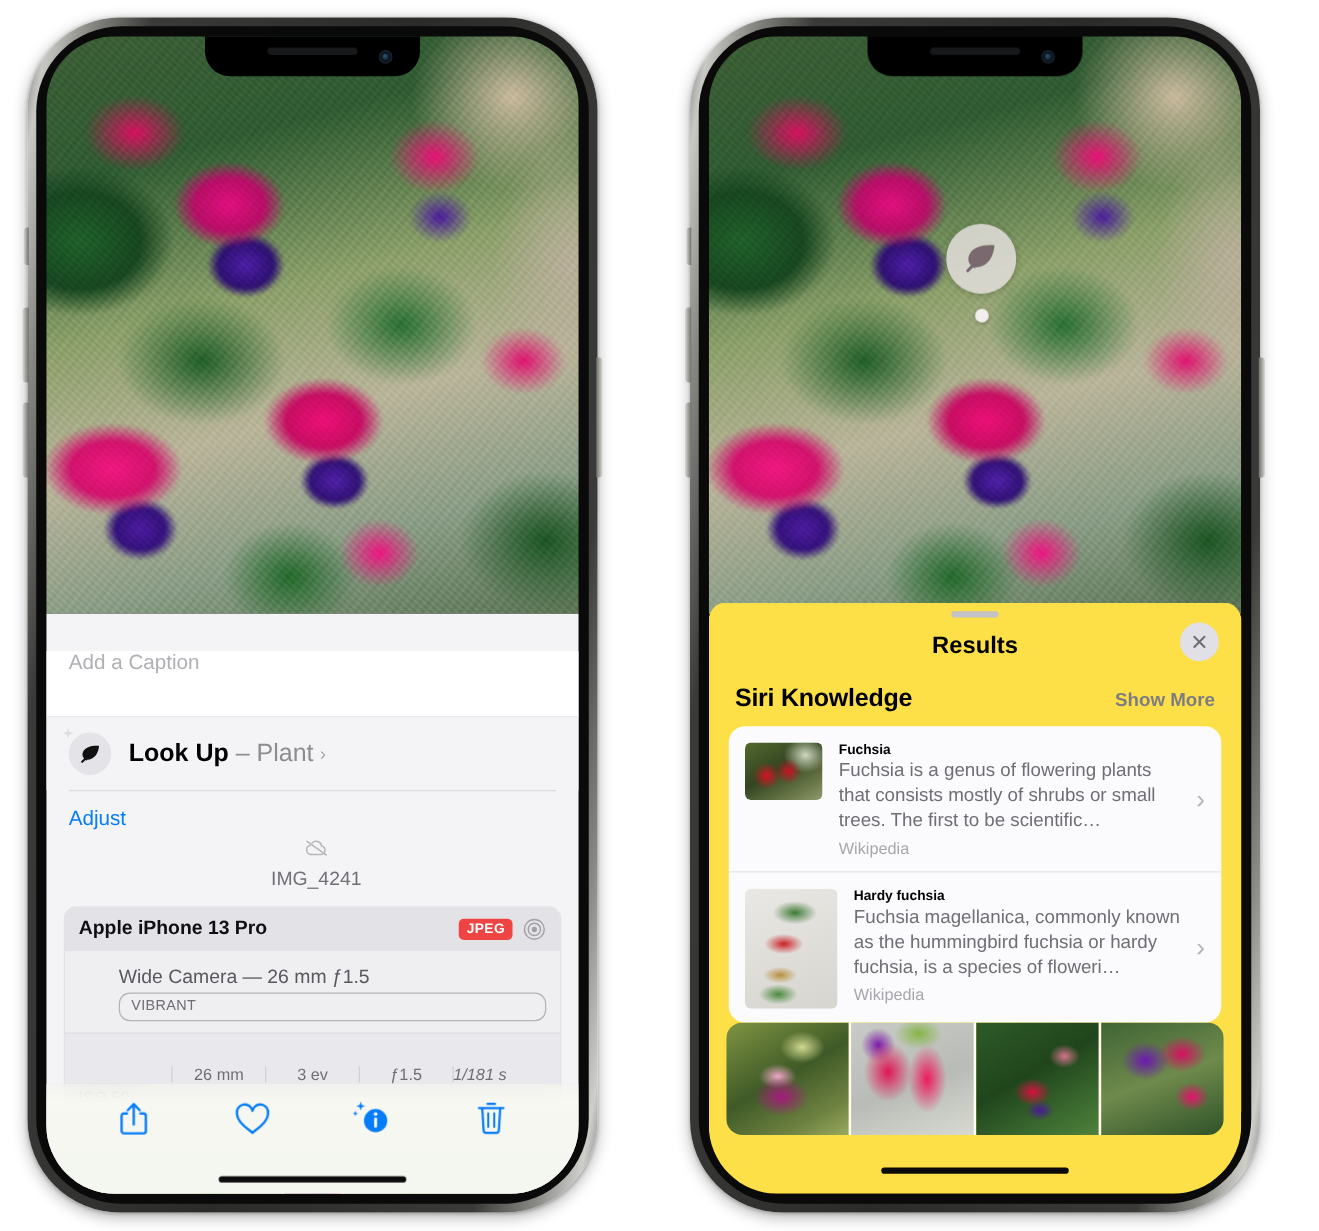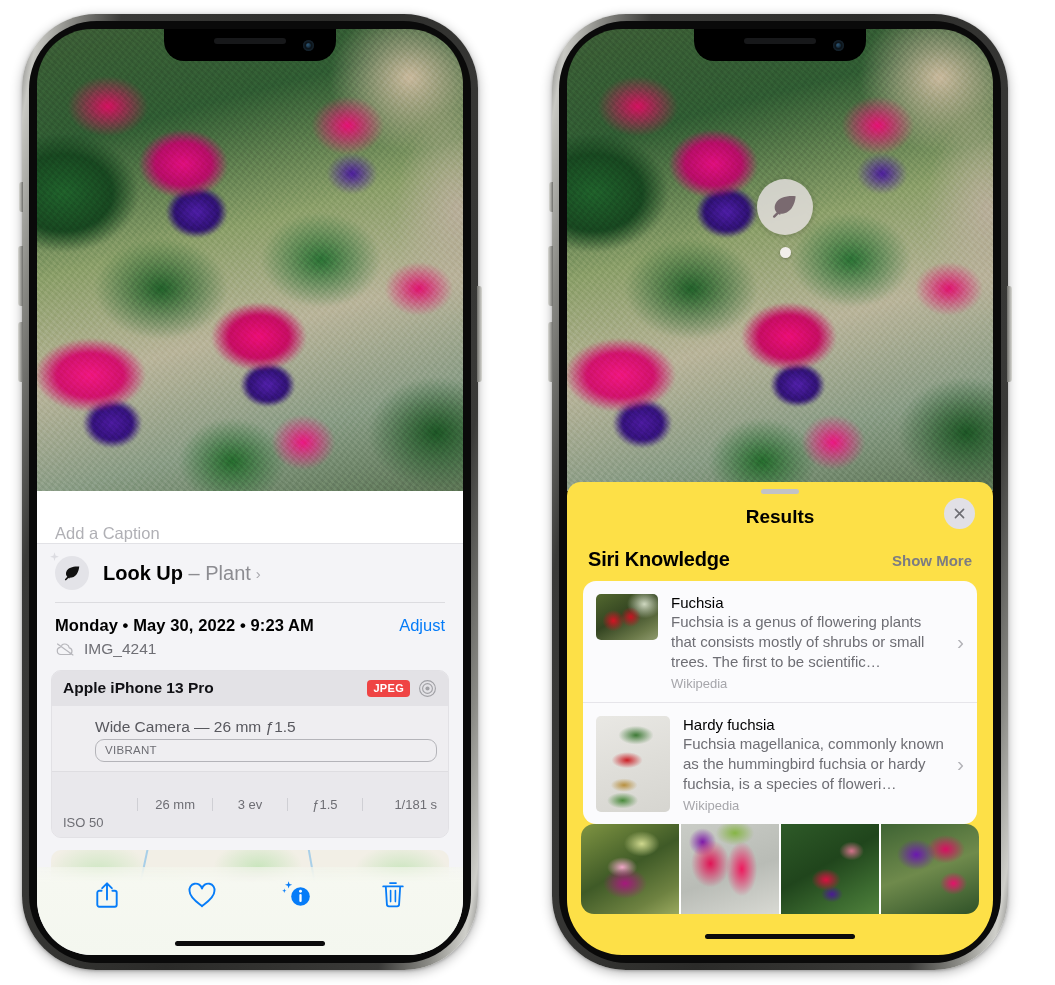--- a/index.html
+++ b/index.html
@@ -78,40 +78,40 @@
       border-radius:50%;background:rgba(232,226,228,.80);
       backdrop-filter:blur(6px);display:flex;align-items:center;justify-content:center;
       box-shadow:0 1px 6px rgba(0,0,0,.22);z-index:12;}
   .vl-badge svg{width:30px;height:30px;}
   .vl-dot{position:absolute;left:213px;top:218px;width:11px;height:11px;border-radius:50%;
       background:rgba(247,243,244,.93);box-shadow:0 1px 3px rgba(0,0,0,.3);z-index:12;}
 
   
   .info-sheet{position:absolute;left:0;right:0;top:462px;bottom:0;background:#f4f4f7;
       overflow:hidden;}
-  .caption-row{background:#ffffff;height:52px;display:flex;align-items:flex-end;
-      padding:0 18px;border-bottom:.5px solid #e2e2e6;}
+  .caption-row{background:#ffffff;height:52px;display:flex;align-items:flex-start;
+      padding:0 18px;border-bottom:.5px solid #e2e2e6;margin-top:30px;}
   .caption-ph{font-size:16.5px;color:#b0b0b5;}
 
   .lookup-row{background:#f4f4f7;height:58px;display:flex;align-items:center;
       padding:0 18px;position:relative;}
   .lookup-icon-wrap{position:relative;width:34px;height:34px;margin-right:14px;}
   .lookup-circle{position:absolute;left:0;top:0;width:34px;height:34px;border-radius:50%;
       background:#e3e3e8;display:flex;align-items:center;justify-content:center;}
   .lookup-circle svg{width:19px;height:19px;}
   .sparkle{position:absolute;left:-8px;top:-5px;width:15px;height:15px;color:#dcdce1;}
   .lookup-text{font-size:20px;color:#000;font-weight:700;}
   .lookup-text .sub{font-weight:400;color:#8c8c91;}
   .chev-sm{margin-left:5px;color:#a9a9ae;font-size:15px;}
   .hair{height:.5px;background:#dcdce0;margin:0 18px;}
 
   .datetime-row{padding:13px 18px 0 18px;display:flex;align-items:baseline;}
   .dt-text{font-size:16.5px;color:#000;font-weight:600;flex:1;letter-spacing:.1px;}
   .adjust{font-size:16.5px;color:#067cf8;}
-  .fname-row{display:flex;align-items:flex-end;padding:5px 12px 12px 18px;gap:8px;}
+  .fname-row{display:flex;align-items:center;padding:5px 12px 12px 18px;gap:8px;flex-direction:column;}
   .fname-row svg{width:21px;height:17px;color:#b6b6bb;}
   .fname{font-size:15.5px;color:#6f6f75;}
 
   
   .cam-card{margin:0 14px;border-radius:10px;overflow:hidden;background:#edecef;
       border:.5px solid #e2e1e5;}
   .cam-head{display:flex;align-items:center;padding:8px 11px;background:#e3e2e6;}
   .cam-title{flex:1;font-size:15.5px;font-weight:700;color:#101014;}
   .jpeg-badge{background:#ef4444;color:#fff;font-size:11px;font-weight:600;
       padding:2.5px 6px;border-radius:4px;letter-spacing:.3px;}
@@ -119,21 +119,21 @@
   .cam-body{padding:9px 11px 9px 11px;background:#efeef1;}
   .cam-line{font-size:15.5px;color:#58585e;line-height:1.55;margin-left:32px;}
   .cam-line.flex{display:flex;align-items:center;}
   .cam-line.flex span:first-child{flex:1;}
   .vibrant{border:1px solid #b4b4b9;color:#6e6e74;font-size:11.5px;
       padding:2px 9px;border-radius:9px;letter-spacing:.3px;}
   .cam-foot{display:flex;align-items:center;padding:7px 11px;background:#e9e8ec;
       border-top:.5px solid #dedde1;}
   .cam-foot span{flex:1;text-align:center;font-size:13px;color:#6e6e74;}
   .cam-foot span:first-child{text-align:left;margin-top:36px;}
-  .cam-foot span:last-child{text-align:right;}
+  .cam-foot span:last-child{text-align:left;font-style:italic;}
   .cam-foot i{display:block;width:.5px;height:13px;background:#cfcfd4;}
 
   
   .map{margin:12px 14px 0 14px;height:70px;border-radius:10px 10px 0 0;overflow:hidden;
       position:relative;
       background:
         radial-gradient(ellipse 18% 60% at 12% 30%,#cfe7c3,rgba(207,231,195,0) 70%),
         radial-gradient(ellipse 14% 50% at 30% 70%,#cfe7c3,rgba(207,231,195,0) 70%),
         radial-gradient(ellipse 16% 55% at 52% 25%,#c9e5bd,rgba(201,229,189,0) 70%),
         radial-gradient(ellipse 13% 45% at 70% 65%,#cfe7c3,rgba(207,231,195,0) 70%),
@@ -183,21 +183,21 @@
       radial-gradient(ellipse 24% 32% at 56% 50%,#c81322,rgba(200,19,34,0) 68%),
       radial-gradient(ellipse 40% 44% at 78% 22%,#cfd8c0,rgba(207,216,192,0) 70%),
       linear-gradient(150deg,#53682f,#334421 45%,#6c7a4a 80%,#8f9a6e);}
   .kthumb.t2{width:74px;height:96px;background:
       radial-gradient(ellipse 30% 12% at 42% 46%,#cc2026,rgba(204,32,38,0) 70%),
       radial-gradient(ellipse 26% 10% at 38% 72%,#b8903f,rgba(184,144,63,0) 70%),
       radial-gradient(ellipse 34% 14% at 54% 20%,#3e7a36,rgba(62,122,54,0) 70%),
       radial-gradient(ellipse 30% 12% at 36% 88%,#4a8a3c,rgba(74,138,60,0) 70%),
       linear-gradient(160deg,#e9e8e4,#dfded9 50%,#d6d5d0);}
   .kbody{flex:1;min-width:0;}
-  .ktitle{font-size:15px;font-weight:400;color:#000;margin-bottom:1px;}
+  .ktitle{font-size:11px;font-weight:700;color:#000;margin-bottom:1px;}
   .kdesc{font-size:15px;color:#6e6e74;line-height:1.33;}
   .ksrc{font-size:13px;color:#a6a6ab;margin-top:4px;}
   .kchev{align-self:center;margin-left:8px;color:#b3b3b8;font-size:21px;flex:none;}
 
   .sec-head2{padding:14px 21px 9px 21px;}
   .sec-head2 .sec-title{font-size:20px;}
   .webstrip{display:flex;margin:0 14px;border-radius:13px;overflow:hidden;height:90px;}
   .webstrip div{flex:1;border-right:2px solid #fff;}
   .webstrip div:last-child{border-right:0;}
   .w1{background:
@@ -268,21 +268,20 @@
           <span>Look Up</span>
           <span class="sub">–</span>
           <span class="sub">Plant</span>
         </span>
         <span class="chev-sm">›</span>
       </div>
 
       <div class="hair"></div>
 
       <div class="datetime-row">
-        <span class="dt-text">Monday • May 30, 2022 • 9:23 AM</span>
         <span class="adjust">Adjust</span>
       </div>
 
       <div class="fname-row">
         <svg viewBox="0 0 26 20">
           <path fill="none" stroke="currentColor" stroke-width="1.5" stroke-linecap="round" d="M7.2 16.2h9.9a4.2 4.2 0 00.6-8.3 5.6 5.6 0 00-9.4-3.1"></path>
           <path fill="none" stroke="currentColor" stroke-width="1.5" stroke-linecap="round" d="M6.4 7.3a4.5 4.5 0 00.8 8.9"></path>
           <path fill="none" stroke="currentColor" stroke-width="1.5" stroke-linecap="round" d="M3.2 3.2l19 13.6"></path>
         </svg>
         <span class="fname">IMG_4241</span>

